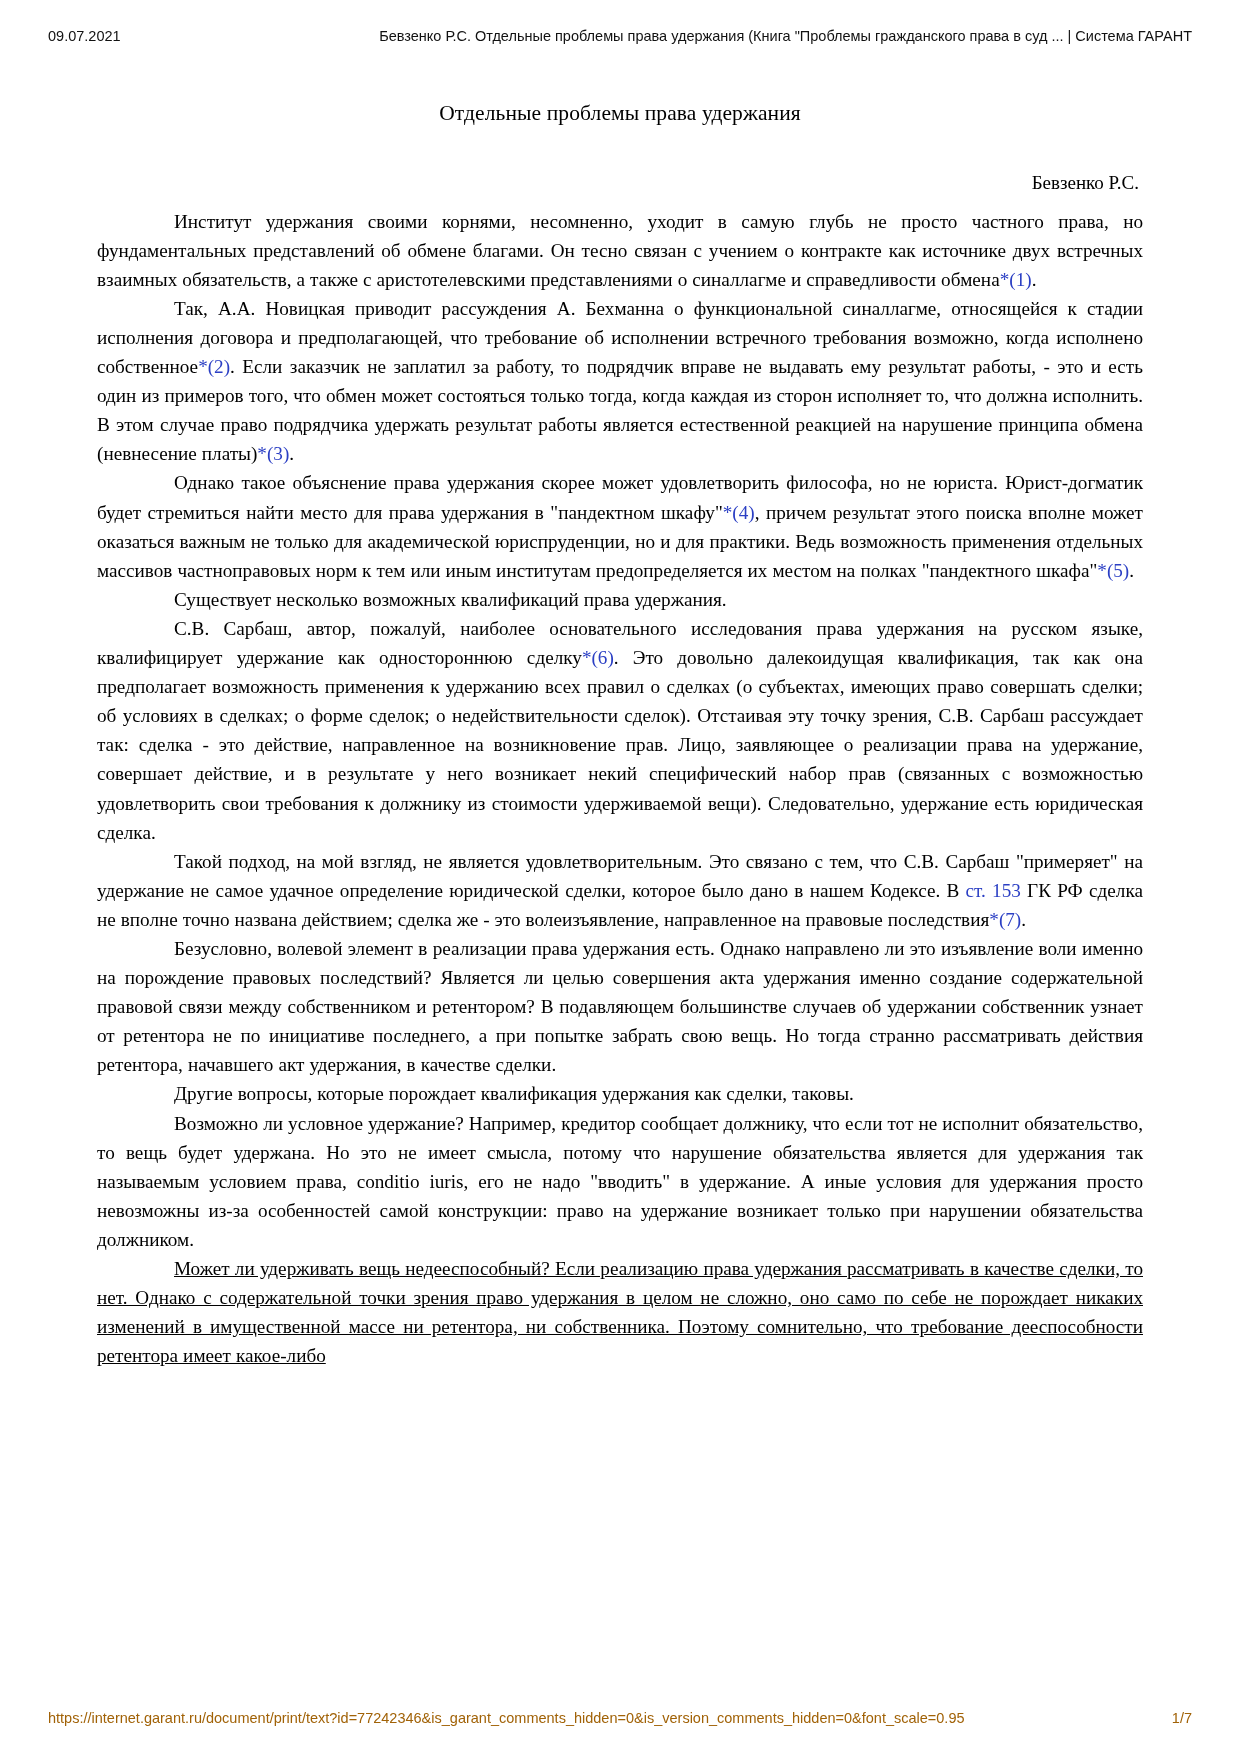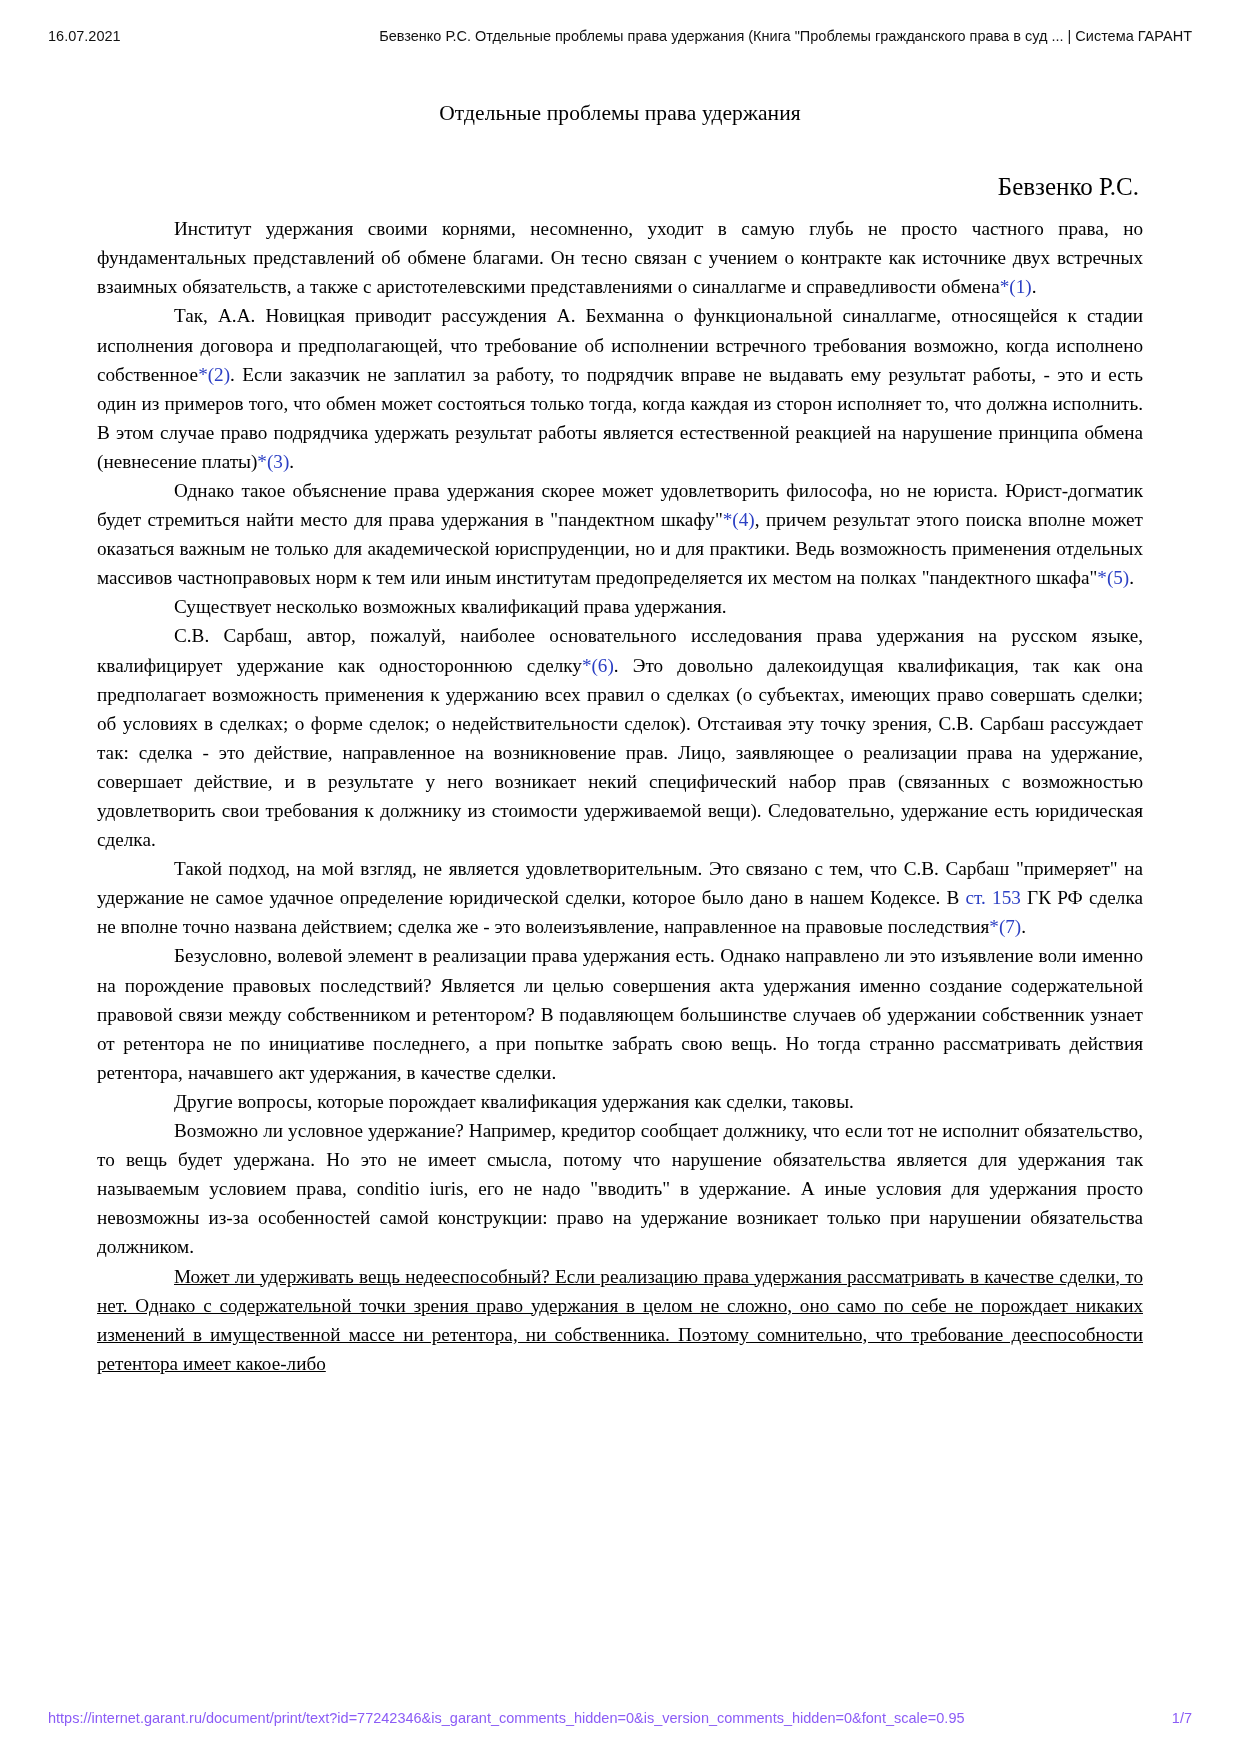--- a/index.html
+++ b/index.html
@@ -57,21 +57,21 @@
     text-align: center;
     font-size: 21.5px;
     font-weight: normal;
     line-height: 1.25;
     margin: 0 0 0 0;
     letter-spacing: 0.1px;
   }
 
   .author {
     text-align: right;
-    font-size: 25px;
+    font-size: 19px;
     line-height: 1.25;
     margin: 44px 4px 0 0;
   }
 
   .section-heading {
     text-align: center;
     font-size: 20px;
     font-weight: bold;
     line-height: 1.3;
     margin: 39px 0 0 0;
@@ -105,40 +105,40 @@
   .page-footer {
     position: absolute;
     bottom: 26px;
     left: 48px;
     right: 48px;
     display: flex;
     align-items: baseline;
     justify-content: space-between;
     font-family: "Liberation Sans", "DejaVu Sans", sans-serif;
     font-size: 14.5px;
-    color: #8b5cf6;
+    color: #a16207;
     white-space: nowrap;
   }
   .page-footer .ftr-url {
     flex: 1 1 auto;
     overflow: hidden;
     text-overflow: ellipsis;
   }
   .page-footer .ftr-pageno {
     flex: 0 0 auto;
     padding-left: 24px;
   }
 </style>
 </head>
 <body>
 
 <div class="page">
 
   <div class="page-header">
-    <span class="hdr-date">16.07.2021</span>
+    <span class="hdr-date">09.07.2021</span>
     <span class="hdr-title">Бевзенко Р.С. Отдельные проблемы права удержания (Книга "Проблемы гражданского права в суд ... | Система ГАРАНТ</span>
   </div>
 
   <div class="doc">
 
     <h1 class="doc-title">Отдельные проблемы права удержания</h1>
 
     <div class="author">Бевзенко Р.С.</div>
 
 

